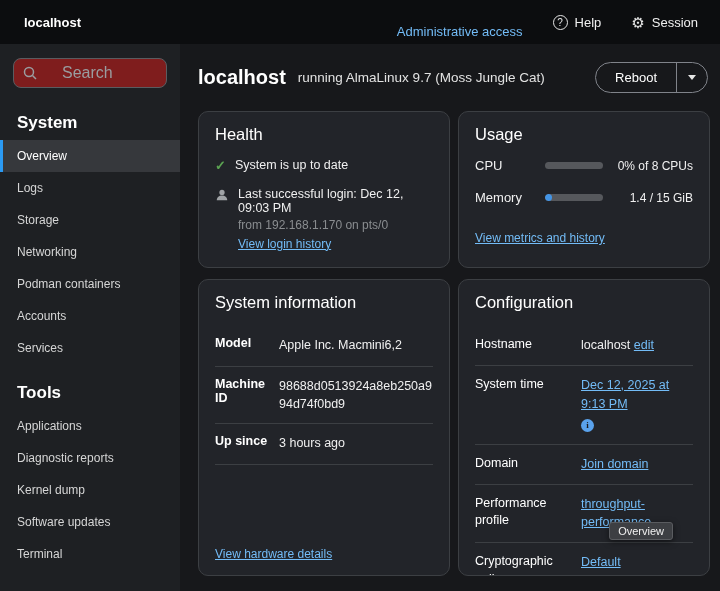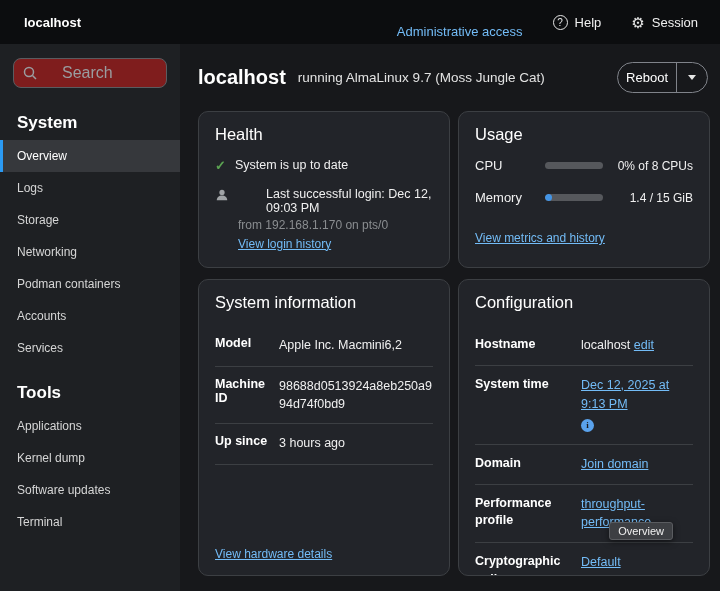--- a/index.html
+++ b/index.html
@@ -29,54 +29,54 @@
   .nav-section.tools { margin-top:10px; }
   .nav-item { display:block; font-size:12px; color:#d6d6d6; padding:9px 17px; cursor:pointer; text-decoration:none; }
   .nav-item.active { background:#36383c; color:#fff; border-left:3px solid #2b9af3; padding-left:14px; }
 
   
   .content { flex:1; padding:16px 10px 10px 18px; display:flex; flex-direction:column; }
   .content-header { display:flex; align-items:center; margin:2px 2px 18px 0; }
   .page-title { font-size:20px; font-weight:700; color:#fff; }
   .page-subtitle { font-size:13.5px; color:#e2e2e2; margin-left:12px; }
   .reboot-group { margin-left:auto; display:flex; border:1px solid #80838a; border-radius:18px; overflow:hidden; height:31px; }
-  .reboot-main { background:transparent; border:none; color:#fff; font-size:13px; font-family:inherit; padding:0 8px; cursor:pointer; }
+  .reboot-main { background:transparent; border:none; color:#fff; font-size:13px; font-family:inherit; padding:0 19px; cursor:pointer; }
   .reboot-caret { background:transparent; border:none; border-left:1px solid #80838a; color:#fff; padding:0 11px; cursor:pointer; display:flex; align-items:center; }
   .caret-down { width:0; height:0; border-left:4px solid transparent; border-right:4px solid transparent; border-top:5px solid #e6e6e6; }
 
   
   .cards { display:grid; grid-template-columns:1fr 1fr; grid-template-rows:157px 297px; gap:11px 8px; }
   .card { background:#222429; border:1px solid #3c3f43; border-radius:10px; padding:13px 16px 14px; display:flex; flex-direction:column; overflow:hidden; position:relative; }
   .card-title { font-size:16.5px; font-weight:400; color:#fff; margin-bottom:14px; }
   .link { color:#73bcf7; text-decoration:underline; font-size:12px; }
 
   
   .health-row { display:flex; align-items:flex-start; gap:9px; font-size:12.5px; margin-bottom:13px; }
   .check-icon { color:#5ba352; font-weight:700; font-size:13px; line-height:1.2; }
   .person-icon { flex-shrink:0; margin-top:1px; }
-  .login-line { color:#f0f0f0; margin-bottom:3px;margin-left:28px; }
+  .login-line { color:#f0f0f0; margin-bottom:3px; }
   .login-from { color:#8a8d90; font-size:12px; margin-bottom:5px; }
 
   
   .usage-row { display:flex; align-items:center; font-size:13px; margin-bottom:17px; }
   .usage-label { width:70px; color:#f0f0f0; }
   .progress-track { flex:1; height:7px; background:#56585c; border-radius:4px; overflow:hidden; }
   .progress-fill { height:100%; background:#4394e5; border-radius:4px; }
   .usage-value { width:90px; text-align:right; font-size:12px; color:#f0f0f0; }
   .usage-link { margin-top:9px; }
 
   
   .info-table { width:100%; border-collapse:collapse; font-size:12.5px; }
   .info-table th { text-align:left; font-weight:700; color:#fff; width:64px; vertical-align:top; padding:10px 10px 16px 0; border-bottom:1px solid #3c3f43; }
   .info-table td { color:#f0f0f0; vertical-align:top; padding:10px 0; border-bottom:1px solid #3c3f43; word-break:break-all; line-height:1.45; }
   .bottom-link { margin-top:auto; }
 
   
   .config-row { display:flex; border-bottom:1px solid #3c3f43; padding:10px 0; font-size:12.5px; }
-  .config-label { width:106px; font-weight:700; color:#fff; padding-right:10px; line-height:1.4; }
+  .config-label { width:106px; font-weight:400; color:#fff; padding-right:10px; line-height:1.4; }
   .config-value { flex:1; line-height:1.5; color:#f0f0f0; }
   .config-value .link { font-size:12.5px; }
   .info-icon { display:inline-flex; width:13px; height:13px; border-radius:50%; background:#5aa2ec; color:#1b1c1f; font-size:9px; font-weight:700; align-items:center; justify-content:center; font-family:"Liberation Serif", serif; margin-top:6px; cursor:pointer; }
   .tooltip { position:absolute; top:242px; right:36px; background:#3d3f43; border:1px solid #5a5c60; color:#f0f0f0; font-size:11px; padding:2px 8px; border-radius:3px; box-shadow:0 2px 6px rgba(0,0,0,.5); }
 </style>
 </head>
 <body>
 
 <header class="masthead">
   <div class="brand">localhost</div>
@@ -105,20 +105,21 @@
     <div class="nav-section">System</div>
     <a class="nav-item active">Overview</a>
     <a class="nav-item">Logs</a>
     <a class="nav-item">Storage</a>
     <a class="nav-item">Networking</a>
     <a class="nav-item">Podman containers</a>
     <a class="nav-item">Accounts</a>
     <a class="nav-item">Services</a>
     <div class="nav-section tools">Tools</div>
     <a class="nav-item">Applications</a>
+    <a class="nav-item">Diagnostic reports</a>
     <a class="nav-item">Kernel dump</a>
     <a class="nav-item">Software updates</a>
     <a class="nav-item">Terminal</a>
   </nav>
 
   <main class="content">
     <div class="content-header">
       <span class="page-title">localhost</span>
       <span class="page-subtitle">running AlmaLinux 9.7 (Moss Jungle Cat)</span>
       <div class="reboot-group">

